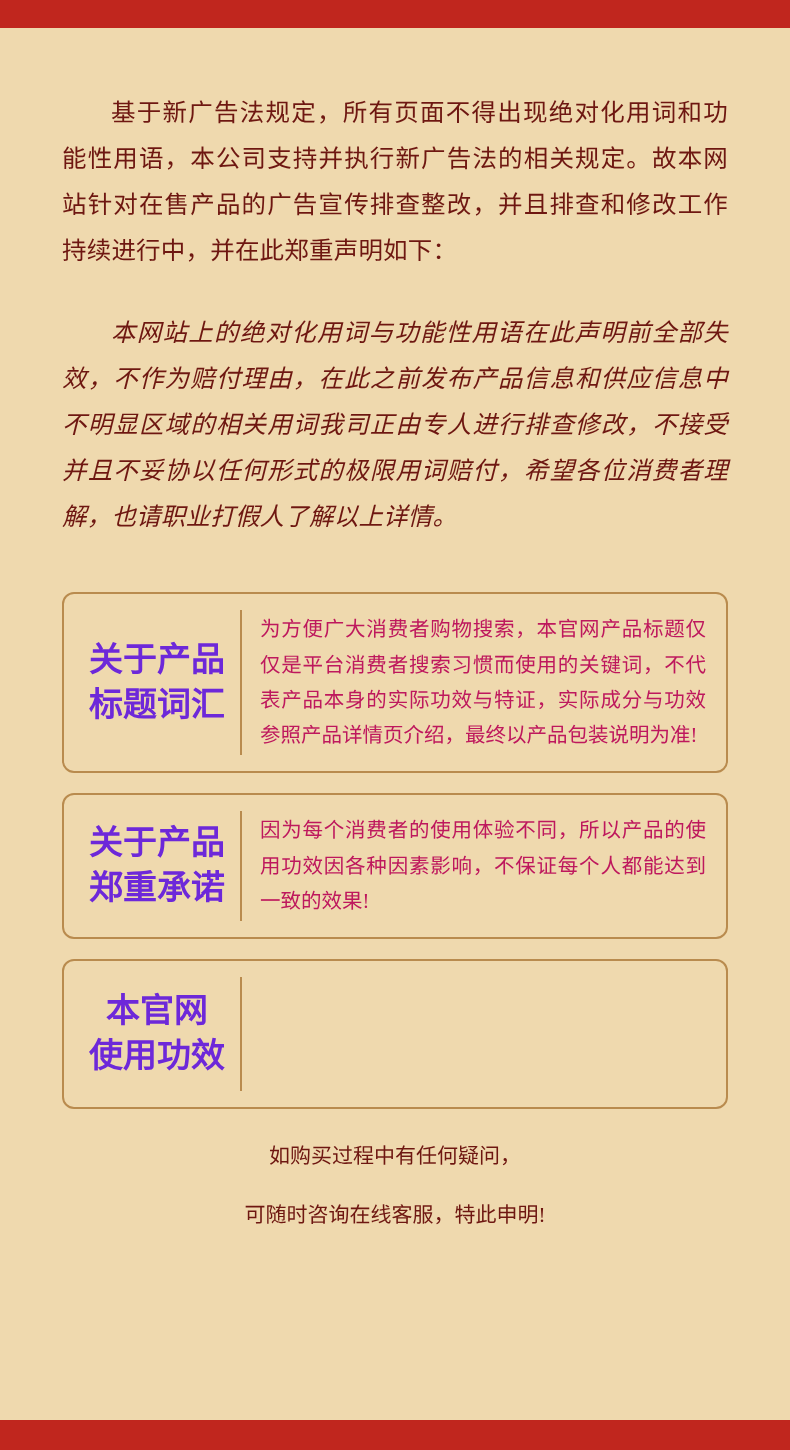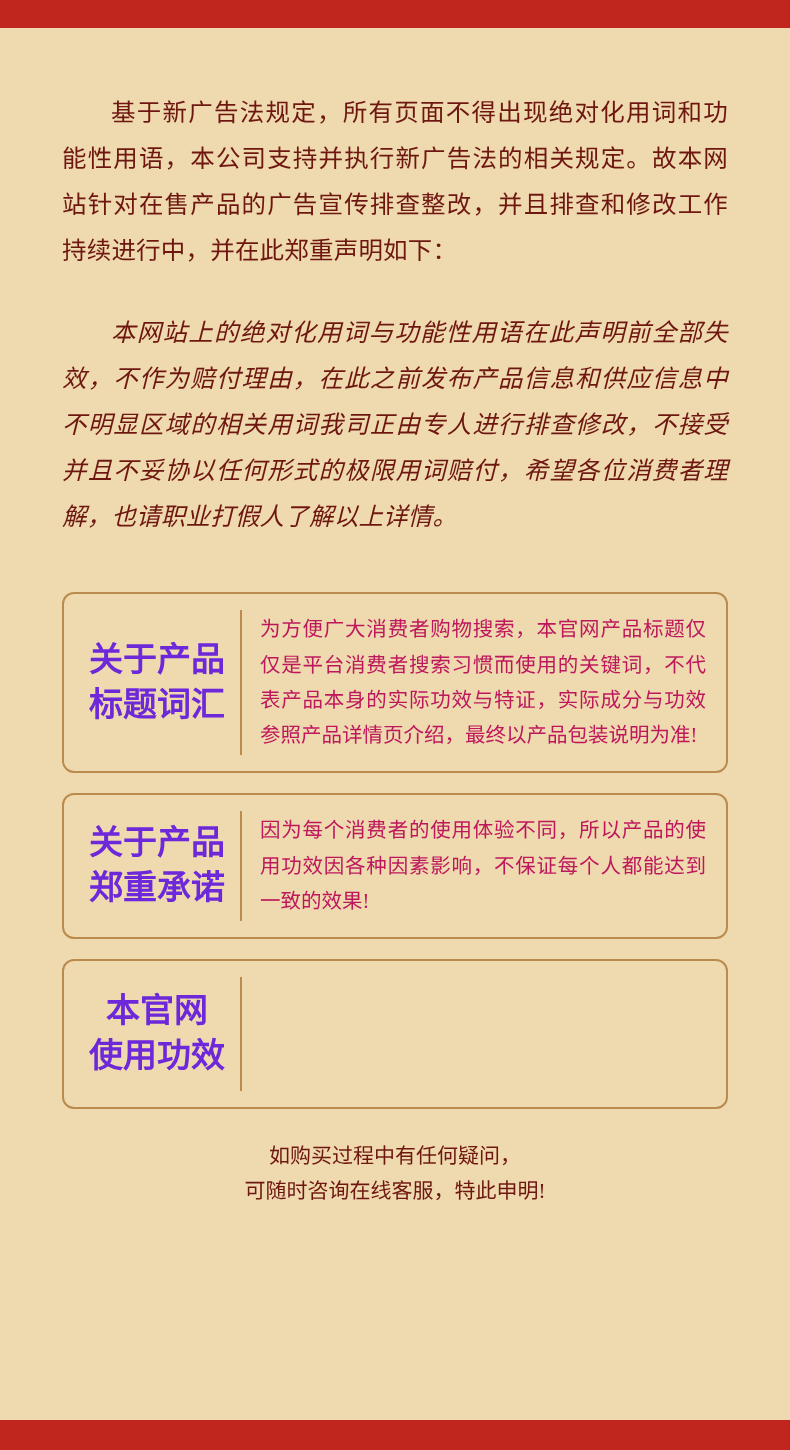--- a/index.html
+++ b/index.html
@@ -93,21 +93,21 @@
   }
   .card.tall { min-height: 150px; }
   .footer {
     margin-top: 30px;
     text-align: center;
     color: #6e1711;
     font-size: 21px;
     line-height: 1.65;
     font-family: Liberation Serif, serif;
   }
-  .footer .l2 { display: block; }
+  .footer .l2 { display: block; margin-top: 24px; }
   .top-bar {
     position: absolute;
     left: 0; top: 0; width: 790px; height: 28px;
     background: #c0261e;
   }
   .bottom-bar {
     position: absolute;
     left: 0; top: 1420px; width: 790px; height: 30px;
     background: #c0261e;
   }

